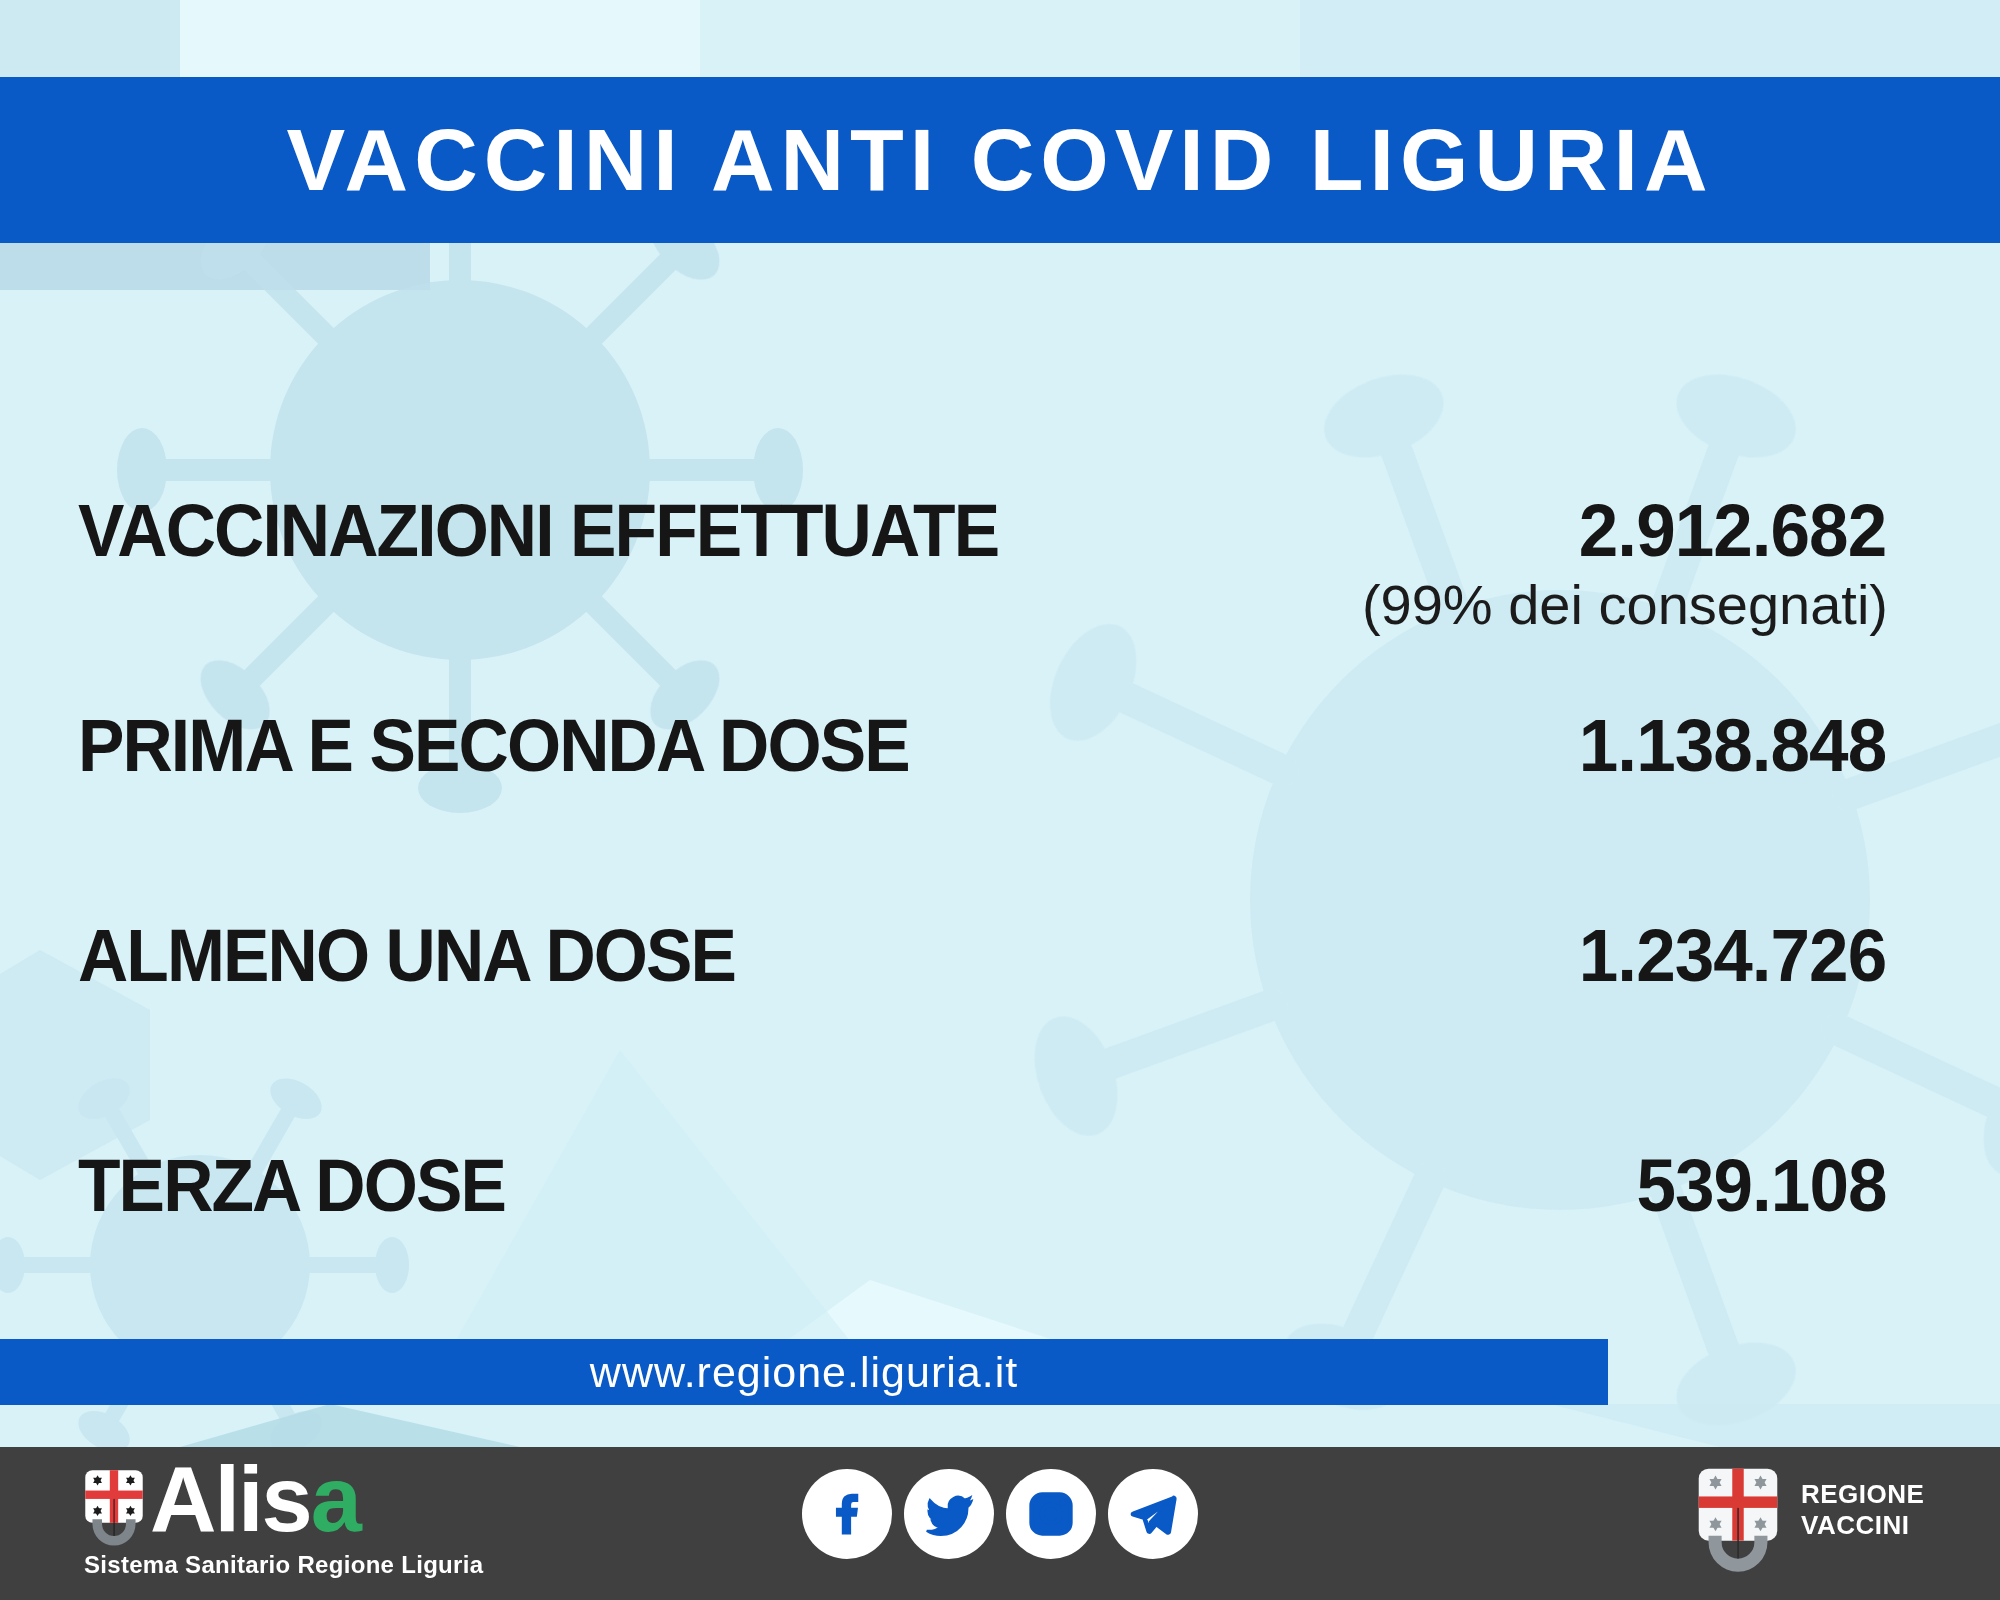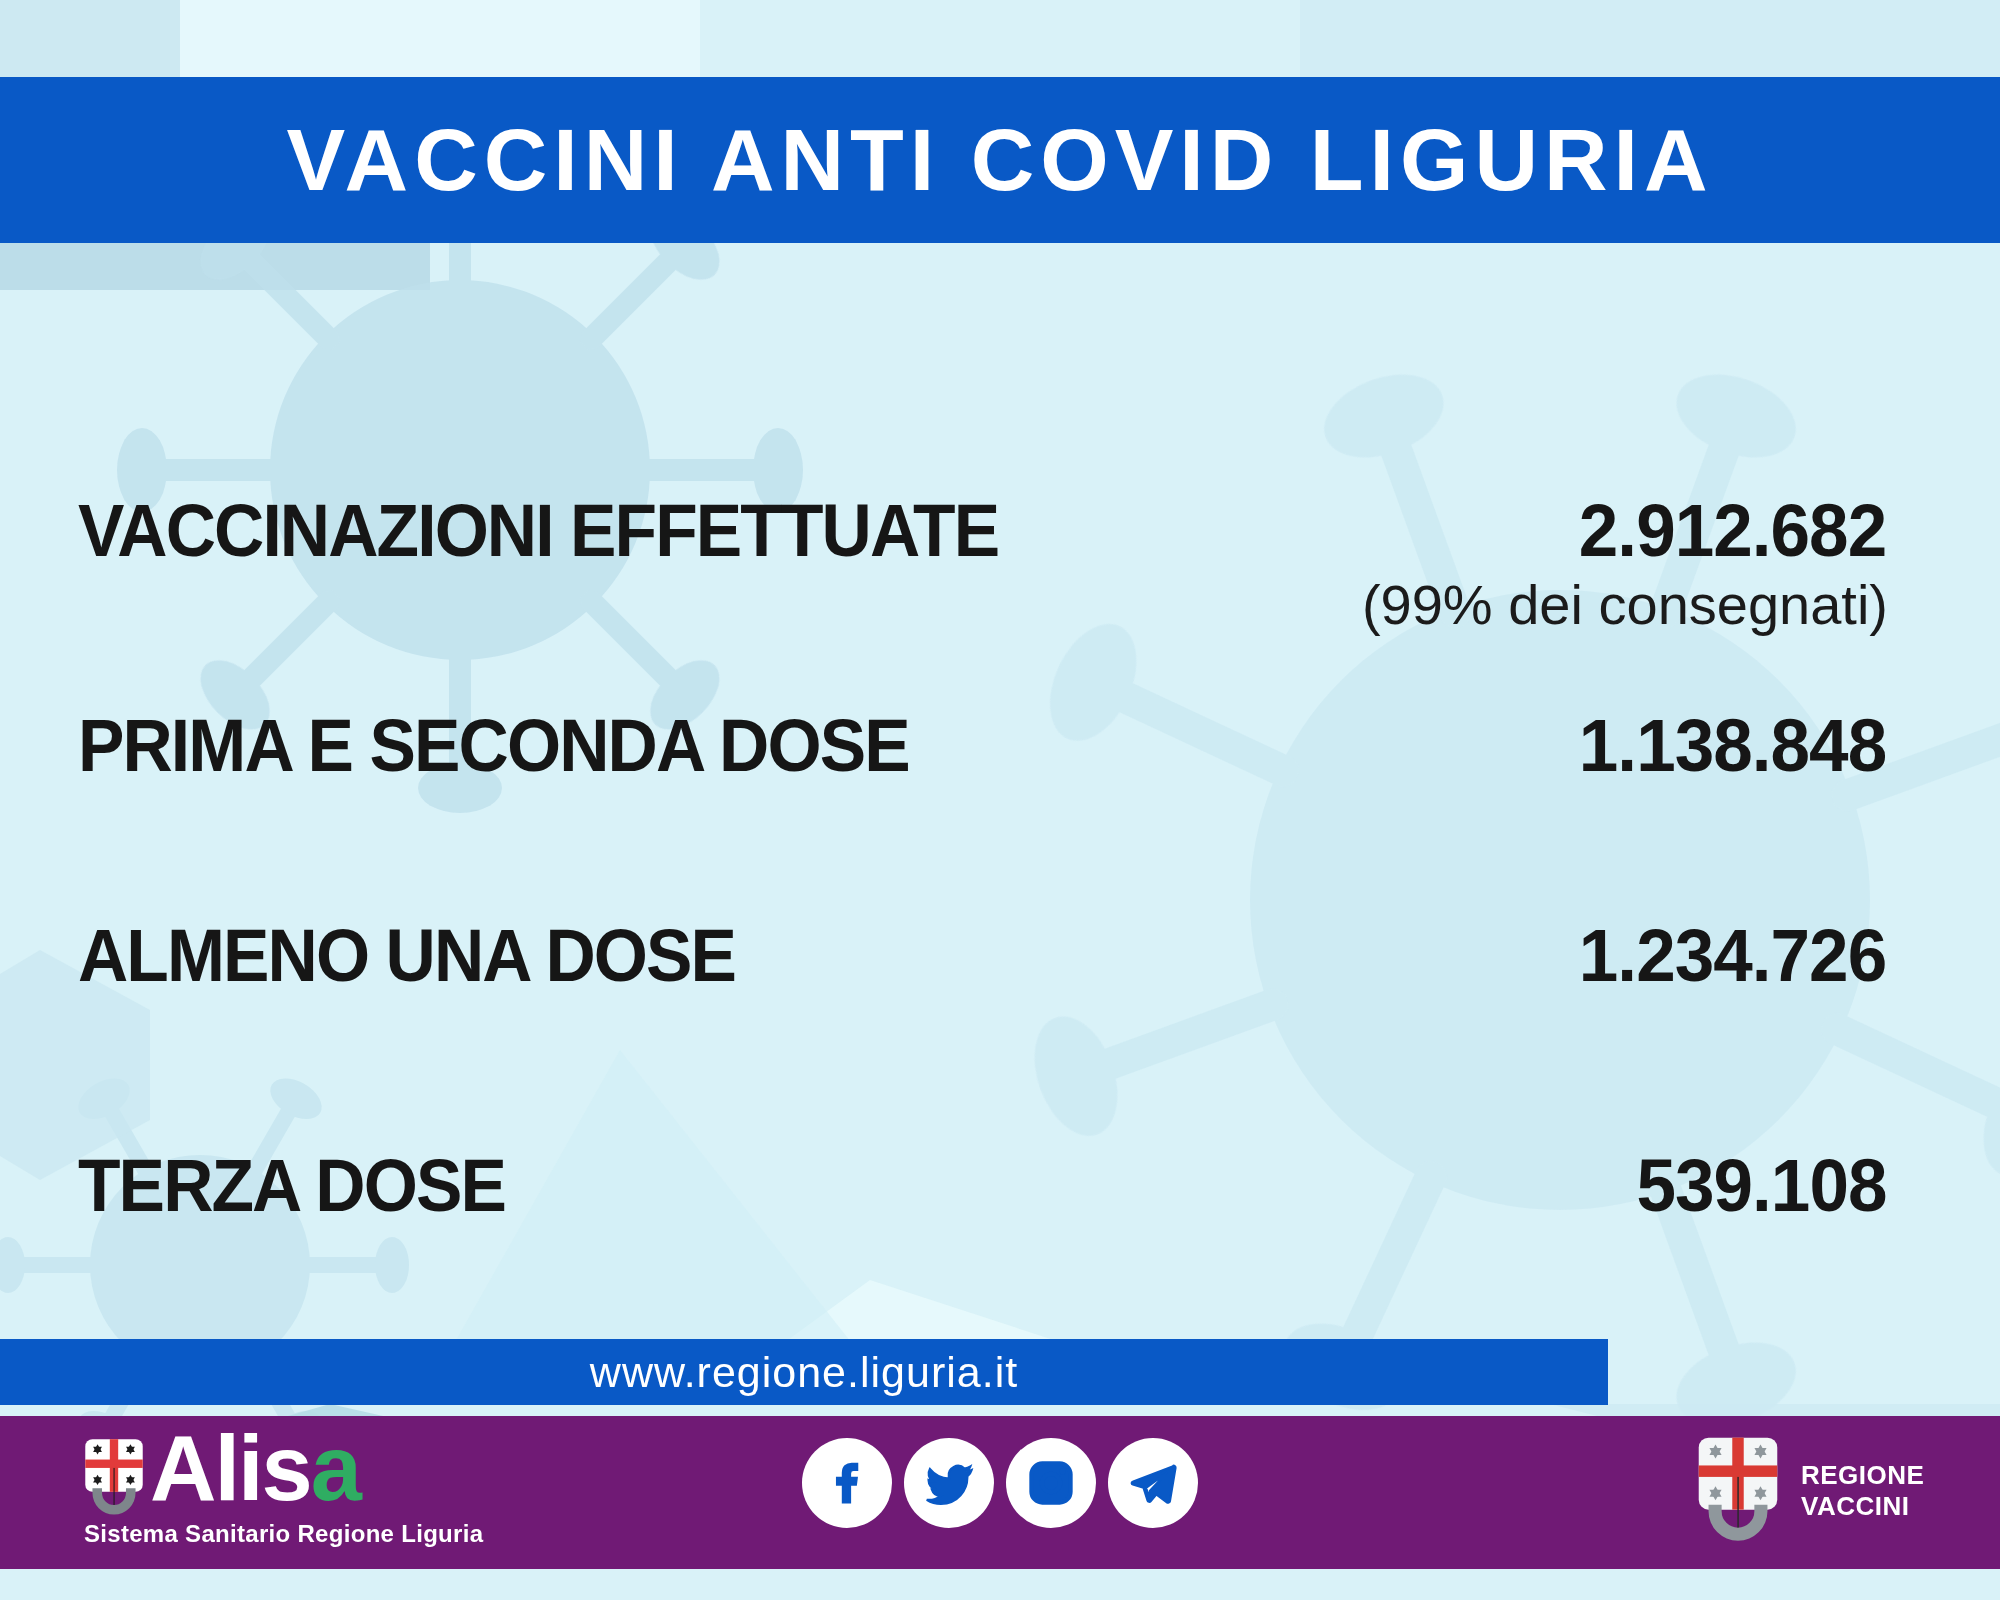--- a/index.html
+++ b/index.html
@@ -21,32 +21,32 @@
   .stat-label{font-size:74px;font-weight:700;letter-spacing:-2px;white-space:nowrap;transform:scaleX(.94);transform-origin:left center;}
   .stat-value{font-size:74px;font-weight:700;letter-spacing:-1px;white-space:nowrap;transform:scaleX(.96);transform-origin:right center;}
   .stat-note{position:absolute;right:112px;top:567px;height:76px;line-height:76px;font-size:56px;font-weight:400;color:#1b1b1b;white-space:nowrap;}
   .row1{top:485px;}.row2{top:700px;}.row3{top:910px;}.row4{top:1140px;}
 
   
   .url-bar{position:absolute;left:0;top:1339px;width:1608px;height:66px;background:#0959c6;text-align:center;}
   .url-bar span{color:#fff;font-size:43px;font-weight:500;letter-spacing:1px;line-height:66px;}
 
   
-  .footer{position:absolute;left:0;top:1416px;width:2000px;height:153px;background:#701a75;}
+  .footer{position:absolute;left:0;top:1447px;width:2000px;height:153px;background:#404040;}
   .alisa-shield{position:absolute;left:84px;top:22px;}
   .alisa-name{position:absolute;left:150px;top:6px;font-size:92px;font-weight:700;line-height:92px;color:#fff;letter-spacing:-2px;}
   .alisa-name .green{color:#2fad62;}
   .alisa-subtitle{position:absolute;left:84px;top:104px;font-size:24px;font-weight:700;color:#fff;letter-spacing:.3px;white-space:nowrap;}
 
   .social{position:absolute;left:50%;transform:translateX(-50%);top:22px;display:flex;gap:12px;}
   .social-btn{width:90px;height:90px;border-radius:50%;background:#fff;display:flex;align-items:center;justify-content:center;border:none;padding:0;cursor:pointer;}
   .social-btn svg{width:52px;height:52px;fill:#0959c6;stroke:#0959c6;}
 
   .regione{position:absolute;left:1697px;top:20px;display:flex;align-items:flex-start;}
-  .regione-text{margin-left:22px;margin-top:24px;color:#fff;font-size:26px;font-weight:700;letter-spacing:.5px;line-height:31px;white-space:nowrap;}
+  .regione-text{margin-left:22px;margin-top:12px;color:#fff;font-size:26px;font-weight:700;letter-spacing:.5px;line-height:31px;white-space:nowrap;}
 </style>
 </head>
 <body>
 
 <div id="canvas">
 
   <svg class="bg-art" viewBox="0 0 2000 1600" aria-hidden="true">
     <rect x="0" y="0" width="180" height="77" fill="#cde9f2"></rect>
     <rect x="1300" y="0" width="700" height="77" fill="#cfebf4" opacity=".8"></rect>
     <rect x="180" y="0" width="520" height="77" fill="#e6f8fc" opacity=".9"></rect>

